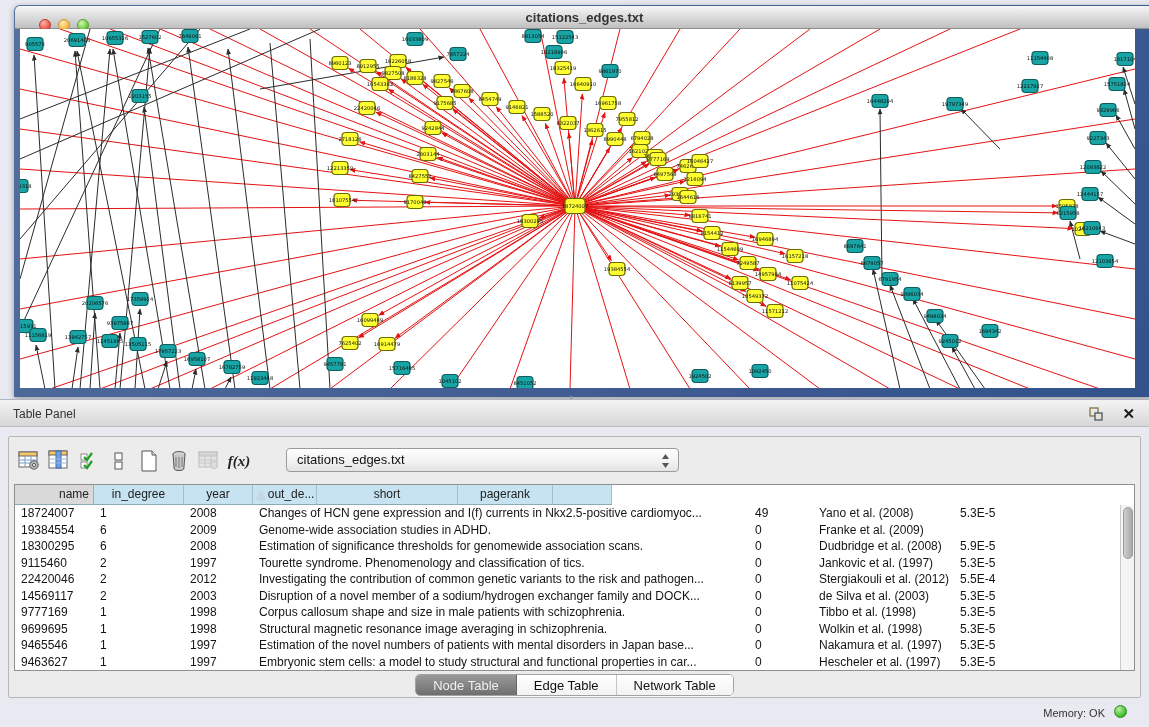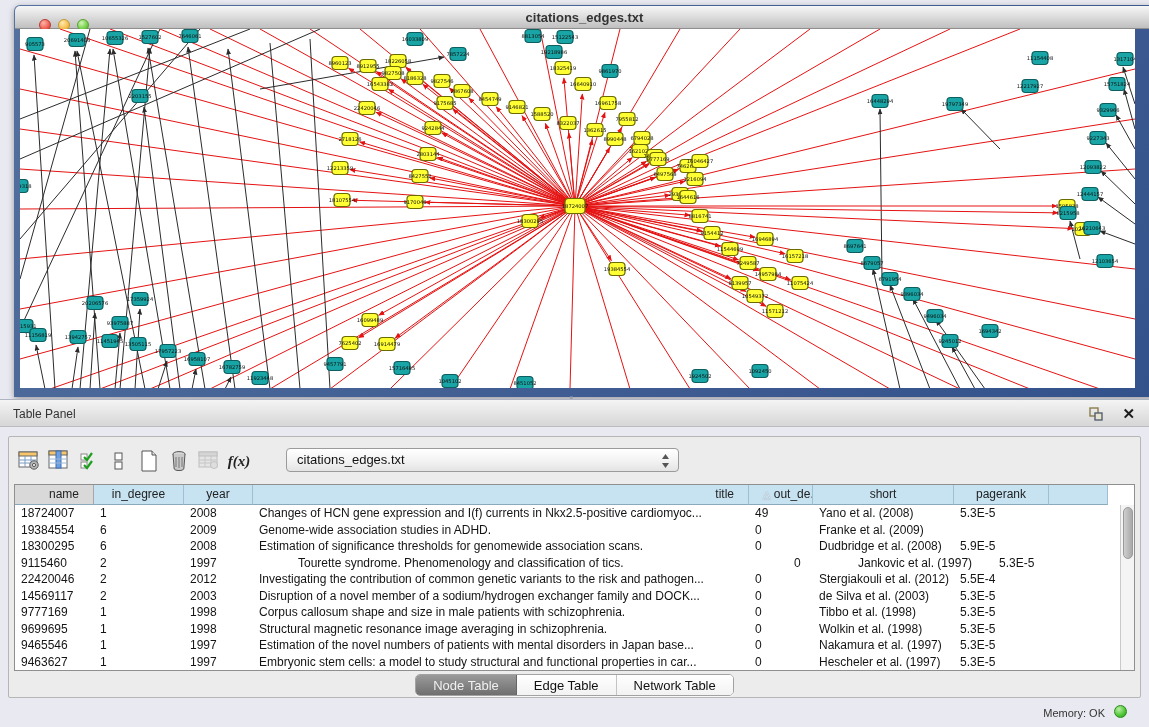--- a/index.html
+++ b/index.html
@@ -40,21 +40,21 @@
   .fx { font-family:"Liberation Serif", serif; font-style:italic; font-weight:bold; font-size:15px; color:#222; }
   .combo { position:absolute; left:277px; top:11px; width:393px; height:24px;
     background:linear-gradient(#ffffff,#f1f1f1 60%,#e4e4e4); border:1px solid #9b9b9b; border-radius:4px;
     font-size:13px; color:#111; line-height:22px; padding-left:10px; }
   .combo .arrows { position:absolute; right:8px; top:3px; width:9px; height:18px; }
 
   .grid-wrap { position:absolute; left:5px; top:47px; width:1121px; height:187px;
     background:#fff; border:1px solid #8f8f8f; overflow:hidden; }
   .grid-header { display:flex; height:20px; }
   .gh { height:20px; background:#c7e3f2; border-right:1px solid #9fc0d2; border-bottom:1px solid #8aa9ba;
-    font-size:12px; color:#222; line-height:19px; padding:0 14px; white-space:nowrap; overflow:hidden; }
+    font-size:12px; color:#222; line-height:19px; padding:0 4px; white-space:nowrap; overflow:hidden; }
   .gh.gray { background:#d9d9d9; border-right:1px solid #a8a8a8; }
   .grid-body .tr { display:flex; height:16.5px; }
   .td { font-size:12px; color:#141414; line-height:16px; padding:0 6px; white-space:nowrap; overflow:hidden; }
   .sort-glyph { font-size:10px; color:#fff; text-shadow:0 0 1px #456; margin-right:3px; }
   .vscroll { position:absolute; right:0; top:20px; bottom:0; width:14px; background:#f4f4f4; border-left:1px solid #c9c9c9; }
   .vthumb { position:absolute; left:2px; top:2px; width:10px; height:52px; border-radius:5px;
     background:linear-gradient(90deg,#cfcfcf,#a8a8a8); border:1px solid #9a9a9a; }
 
   .tabs { position:absolute; left:0; right:0; top:237px; display:flex; justify-content:center; }
   .seg { display:flex; border:1px solid #a2a2a2; border-radius:5px; overflow:hidden; height:22px;
@@ -534,21 +534,20 @@
           <path d="M4.5 16 L1 11 H8 z" fill="#555"></path>
         </svg>
     </span>
   </div>
 
   <div class="grid-wrap">
     <div class="grid-header" id="grid-header">
         <div class="gh gray" style="width: 79px; text-align: right;">name</div>
         <div class="gh" style="width: 90px; text-align: center;">in_degree</div>
         <div class="gh" style="width: 69px; text-align: center;">year</div>
-        <div class="gh" style="width: 496px; text-align: right;">title</div>
         <div class="gh" style="width: 64px; text-align: left;"><span class="sort-glyph">△</span>out_de...</div>
         <div class="gh" style="width: 141px; text-align: center;">short</div>
         <div class="gh" style="width: 95px; text-align: center;">pagerank</div>
         <div class="gh" style="width: 59px; text-align: left;"></div>
       </div>
     <div class="grid-body" id="grid-body">
         <div class="tr">
           <div class="td" style="width: 79px;">18724007</div>
           <div class="td" style="width: 90px;">1</div>
           <div class="td" style="width: 69px;">2008</div>
@@ -572,21 +571,21 @@
           <div class="td" style="width: 69px;">2008</div>
           <div class="td" style="width: 496px;">Estimation of significance thresholds for genomewide association scans.</div>
           <div class="td" style="width: 64px;">0</div>
           <div class="td" style="width: 141px;">Dudbridge et al. (2008)</div>
           <div class="td" style="width: 95px;">5.9E-5</div>
         </div>
         <div class="tr">
           <div class="td" style="width: 79px;">9115460</div>
           <div class="td" style="width: 90px;">2</div>
           <div class="td" style="width: 69px;">1997</div>
-          <div class="td" style="width: 496px; margin-left: 39px;">Tourette syndrome. Phenomenology and classification of tics.</div>
+          <div class="td" style="width: 496px;">Tourette syndrome. Phenomenology and classification of tics.</div>
           <div class="td" style="width: 64px;">0</div>
           <div class="td" style="width: 141px;">Jankovic et al. (1997)</div>
           <div class="td" style="width: 95px;">5.3E-5</div>
         </div>
         <div class="tr">
           <div class="td" style="width: 79px;">22420046</div>
           <div class="td" style="width: 90px;">2</div>
           <div class="td" style="width: 69px;">2012</div>
           <div class="td" style="width: 496px;">Investigating the contribution of common genetic variants to the risk and pathogen...</div>
           <div class="td" style="width: 64px;">0</div>

